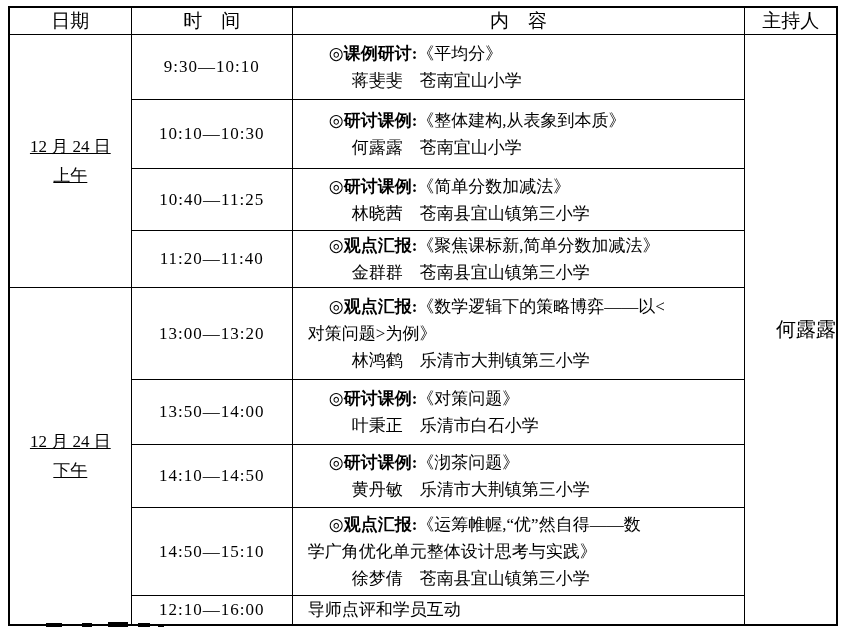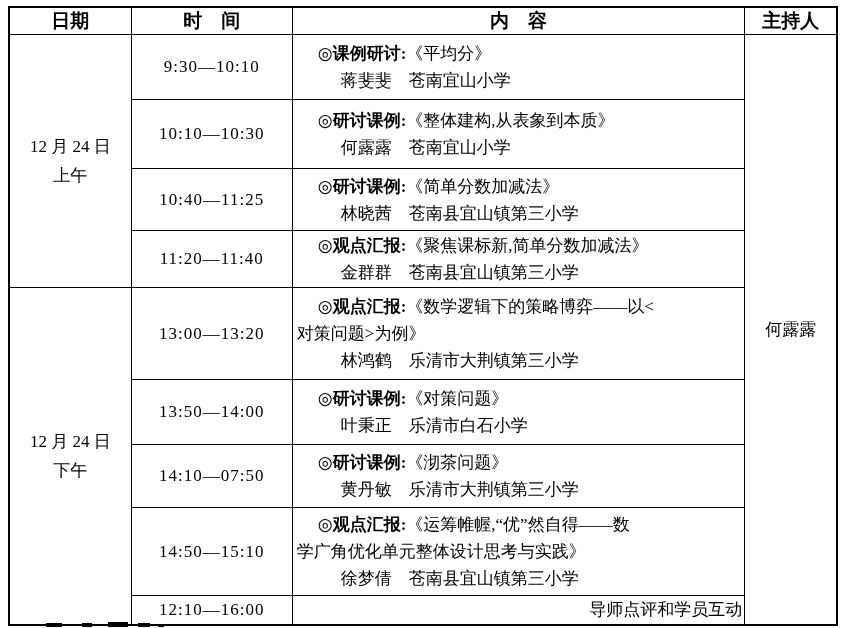--- a/index.html
+++ b/index.html
@@ -1,32 +1,32 @@
 <!DOCTYPE html>
 <html><head>
 <meta charset="utf-8">
 <style>
   html,body{margin:0;padding:0;background:#ffffff;}
   #page{position:relative;width:846px;height:628px;background:#ffffff;overflow:hidden;
         font-family:"Liberation Serif","DejaVu Serif",serif;color:#000;}
   table.sched{position:absolute;left:8px;top:6px;border-collapse:collapse;table-layout:fixed;
         width:830px;border:2px solid #000;}
   td,th{border:1px solid #000;padding:0;overflow:hidden;}
-  th{font-size:19px;font-weight:bold;text-align:center;vertical-align:middle;}
+  th{font-size:19px;font-weight:normal;text-align:center;vertical-align:middle;}
   td{font-size:17px;vertical-align:middle;}
-  .c-date{text-align:center;line-height:29px;font-size:17px;}
+  .c-date{text-align:center;line-height:29px;font-size:17px;text-decoration:underline;}
   .c-time{text-align:center;font-size:17px;letter-spacing:1px;white-space:nowrap;}
-  .c-host{text-align:center;font-size:17px;}
-  .c-content{padding:1px 2px 1px 4px;}
+  .c-host{text-align:right;font-size:20px;}
+  .c-content{padding:1px 2px 1px 15px;}
   .line{line-height:27px;font-size:17px;}
   .line-first{text-indent:21px;}
   .line-cont{text-indent:0;}
   .line-person{padding-left:44px;}
   .lbl{font-weight:bold;}
-  .c-center{text-align:right;}
+  .c-center{text-align:left;}
   .frag{position:absolute;background:#000;}
 </style>
 </head>
 <body>
 
 <div id="page">
   <table class="sched">
     <colgroup>
       <col style="width:122px">
         <col style="width:161px">
@@ -93,21 +93,21 @@
 
     <tr style="height:65px">
       <td class="c-time">13:50—14:00</td>
       <td class="c-content">
         <div class="line line-first"><span class="lbl">◎研讨课例:</span><span>《对策问题》</span></div>
         <div class="line line-person">叶秉正　乐清市白石小学</div>
       </td>
     </tr>
 
     <tr style="height:63px">
-      <td class="c-time">14:10—07:50</td>
+      <td class="c-time">14:10—14:50</td>
       <td class="c-content">
         <div class="line line-first"><span class="lbl">◎研讨课例:</span><span>《沏茶问题》</span></div>
         <div class="line line-person">黄丹敏　乐清市大荆镇第三小学</div>
       </td>
     </tr>
 
     <tr style="height:88px">
       <td class="c-time">14:50—15:10</td>
       <td class="c-content">
         <div class="line line-first"><span class="lbl">◎观点汇报:</span><span>《运筹帷幄,“优”然自得——数</span></div>

